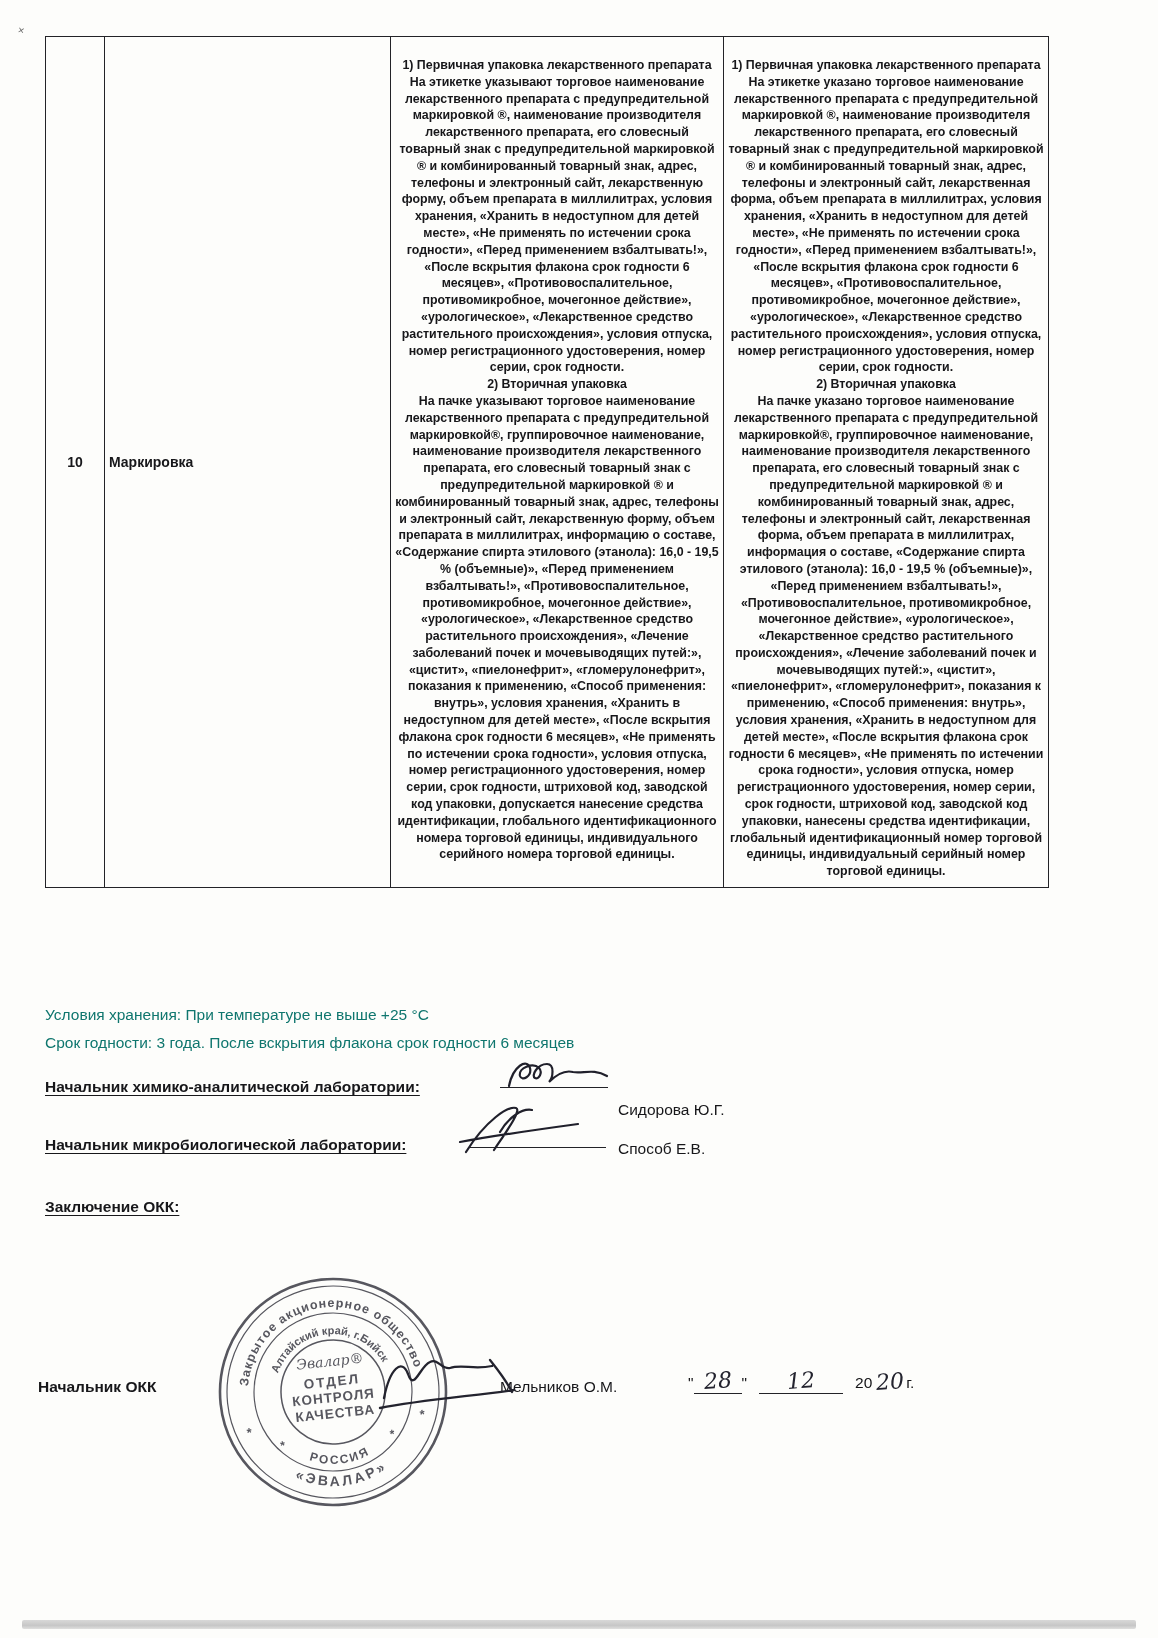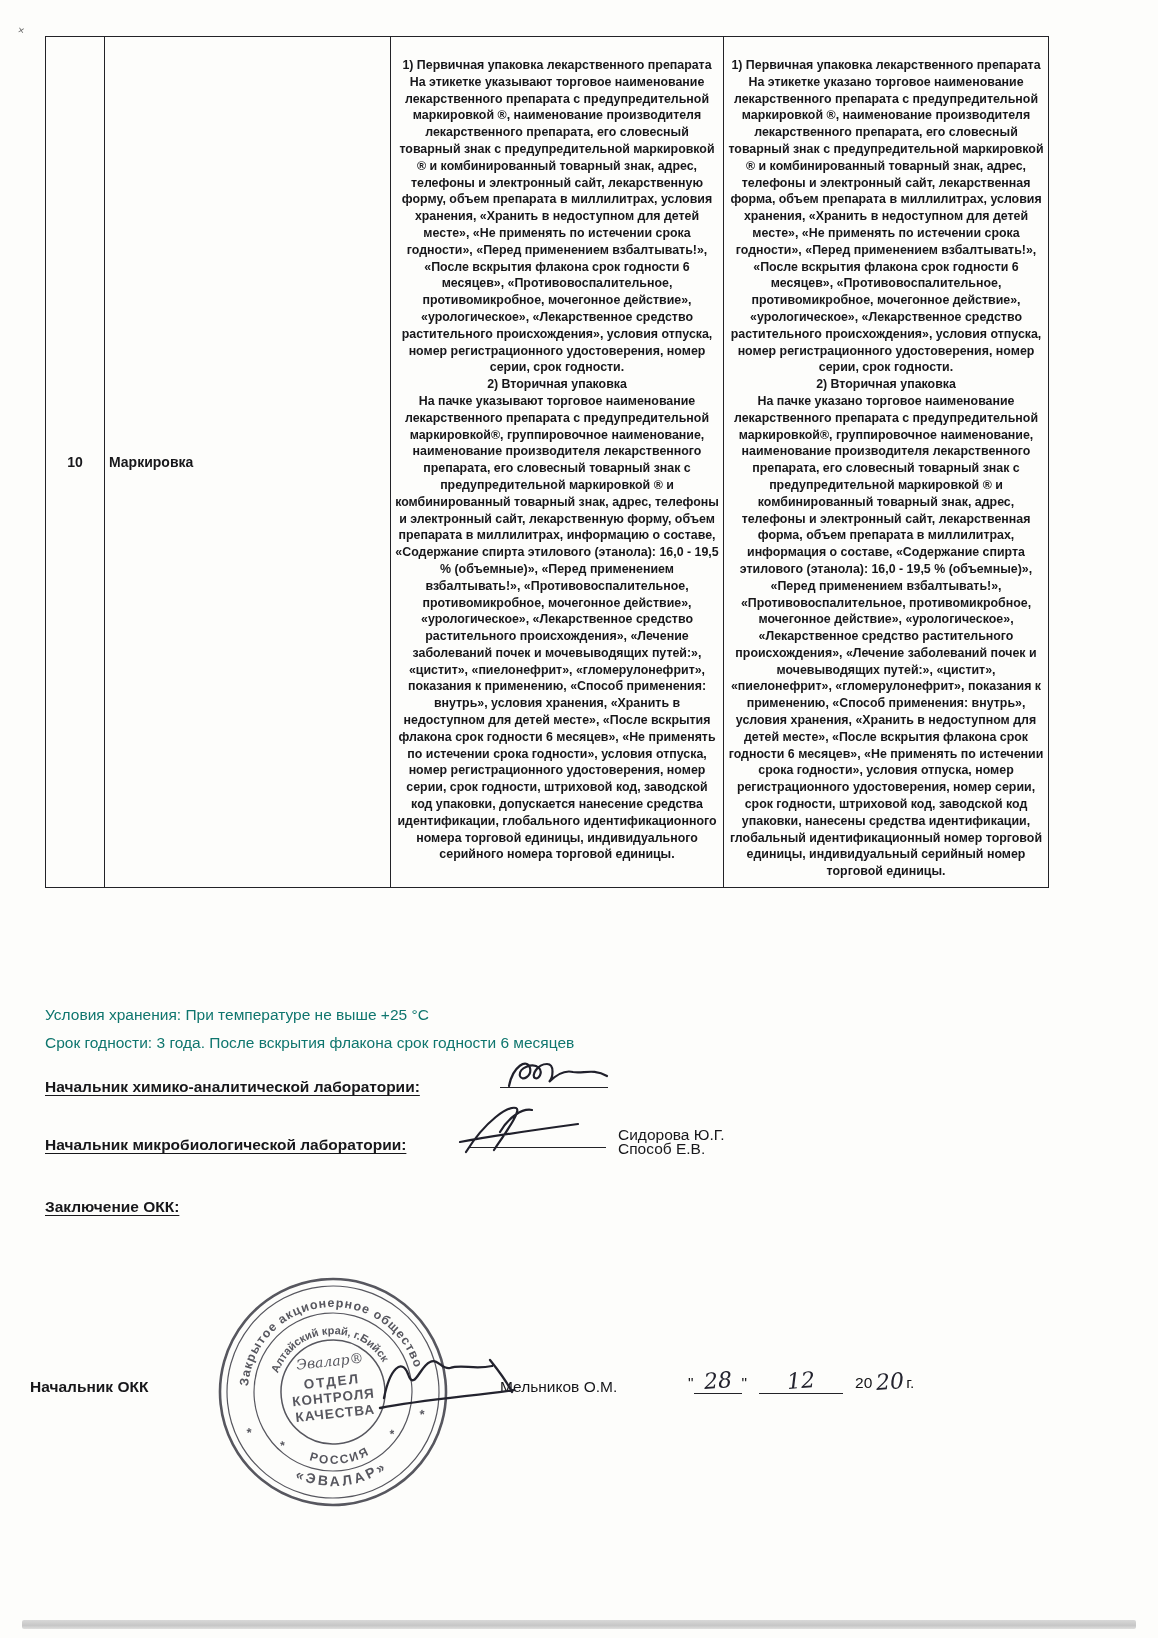--- a/index.html
+++ b/index.html
@@ -43,42 +43,42 @@
 
   
   .sig-title {
     position: absolute; left: 45px;
     font-size: 15.5px; font-weight: bold;
     text-decoration: underline; text-underline-offset: 3px;
   }
   .sig-title-1 { top: 1078px; }
   .sig-title-2 { top: 1136px; }
   .sig-name { position: absolute; font-size: 15.5px; }
-  .sig-name-1 { left: 618px; top: 1126px; text-align: center; }
+  .sig-name-1 { left: 618px; top: 1101px; text-align: center; }
   .sig-name-2 { left: 618px; top: 1140px; }
   .sig-svg { position: absolute; }
   .sig-svg-1 { left: 503px; top: 1052px; }
   .sig-svg-2 { left: 452px; top: 1100px; }
   .sig-line { position: absolute; border-bottom: 1.6px solid #232327; }
   .sig-line-1 { left: 500px; top: 1087px; width: 108px; }
   .sig-line-2 { left: 468px; top: 1147px; width: 138px; }
 
   
   .conclusion-label {
     position: absolute; left: 45px; top: 1198px;
     font-size: 15.5px; font-weight: bold;
     text-decoration: underline; text-underline-offset: 3px;
   }
   .conclusion-text {
     position: absolute; left: 222px; top: 1198px; width: 778px;
     font-size: 15.5px; line-height: 24px;
   }
 
   
-  .approval-title { position: absolute; left: 30px; top: 1378px; font-size: 15.5px; font-weight: bold; }
+  .approval-title { position: absolute; left: 38px; top: 1378px; font-size: 15.5px; font-weight: bold; }
   .approval-name  { position: absolute; left: 500px; top: 1378px; font-size: 15.5px; }
   .date-group {
     position: absolute; left: 688px; top: 1368px;
     display: flex; align-items: flex-end;
     font-size: 15.5px; color:#141417;
   }
   .hand {
     font-family: "DejaVu Serif", serif;
     font-style: italic; font-size: 22px; color: #23232e;
     transform: rotate(-4deg); display:inline-block;

